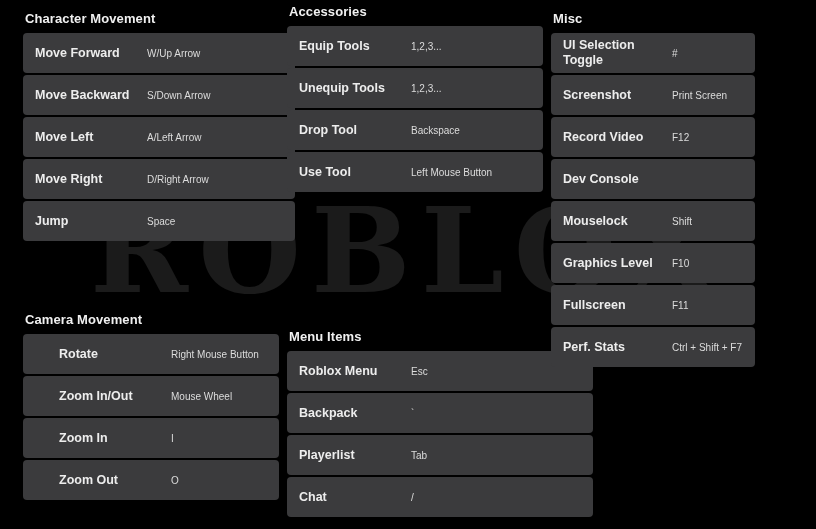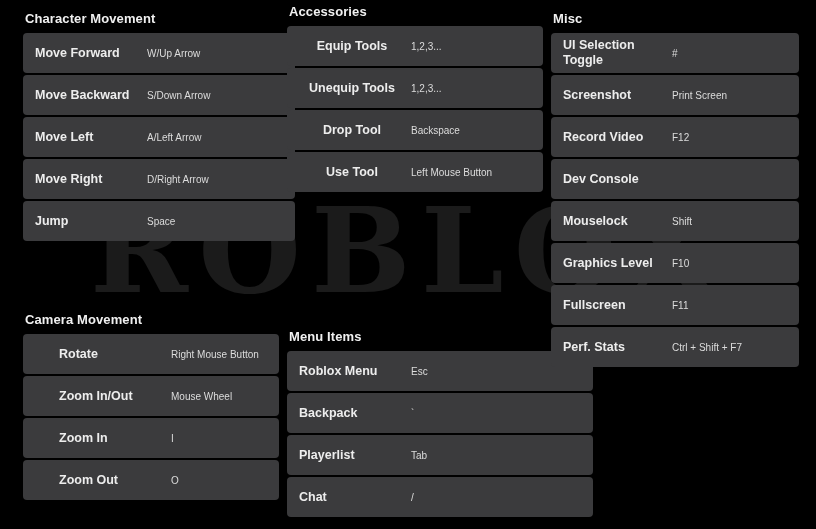--- a/index.html
+++ b/index.html
@@ -89,26 +89,26 @@
     color: #dcdcdc;
     line-height: 15px;
     flex: 1 1 auto;
   }
 
   
   #grp-character-movement { left: 23px; top: 12px;  width: 272px; }
   #grp-camera-movement    { left: 23px; top: 313px; width: 256px; }
   #grp-accessories        { left: 287px; top: 5px;  width: 256px; }
   #grp-menu-items         { left: 287px; top: 330px; width: 306px; }
-  #grp-misc               { left: 551px; top: 12px;  width: 248px; }
+  #grp-misc               { left: 551px; top: 12px;  width: 204px; }
 
   
   #grp-character-movement .action { width: 112px; }
   #grp-camera-movement    .action { width: 112px; margin-left: 24px; }
-  #grp-accessories        .action { width: 112px; text-align: center; }
+  #grp-accessories        .action { width: 112px; }
   #grp-menu-items         .action { width: 112px; }
   #grp-misc               .action { width: 109px; }
 </style>
 </head>
 <body>
 
 <div id="watermark">ROBLOX</div>
 
 <div id="root">
 

